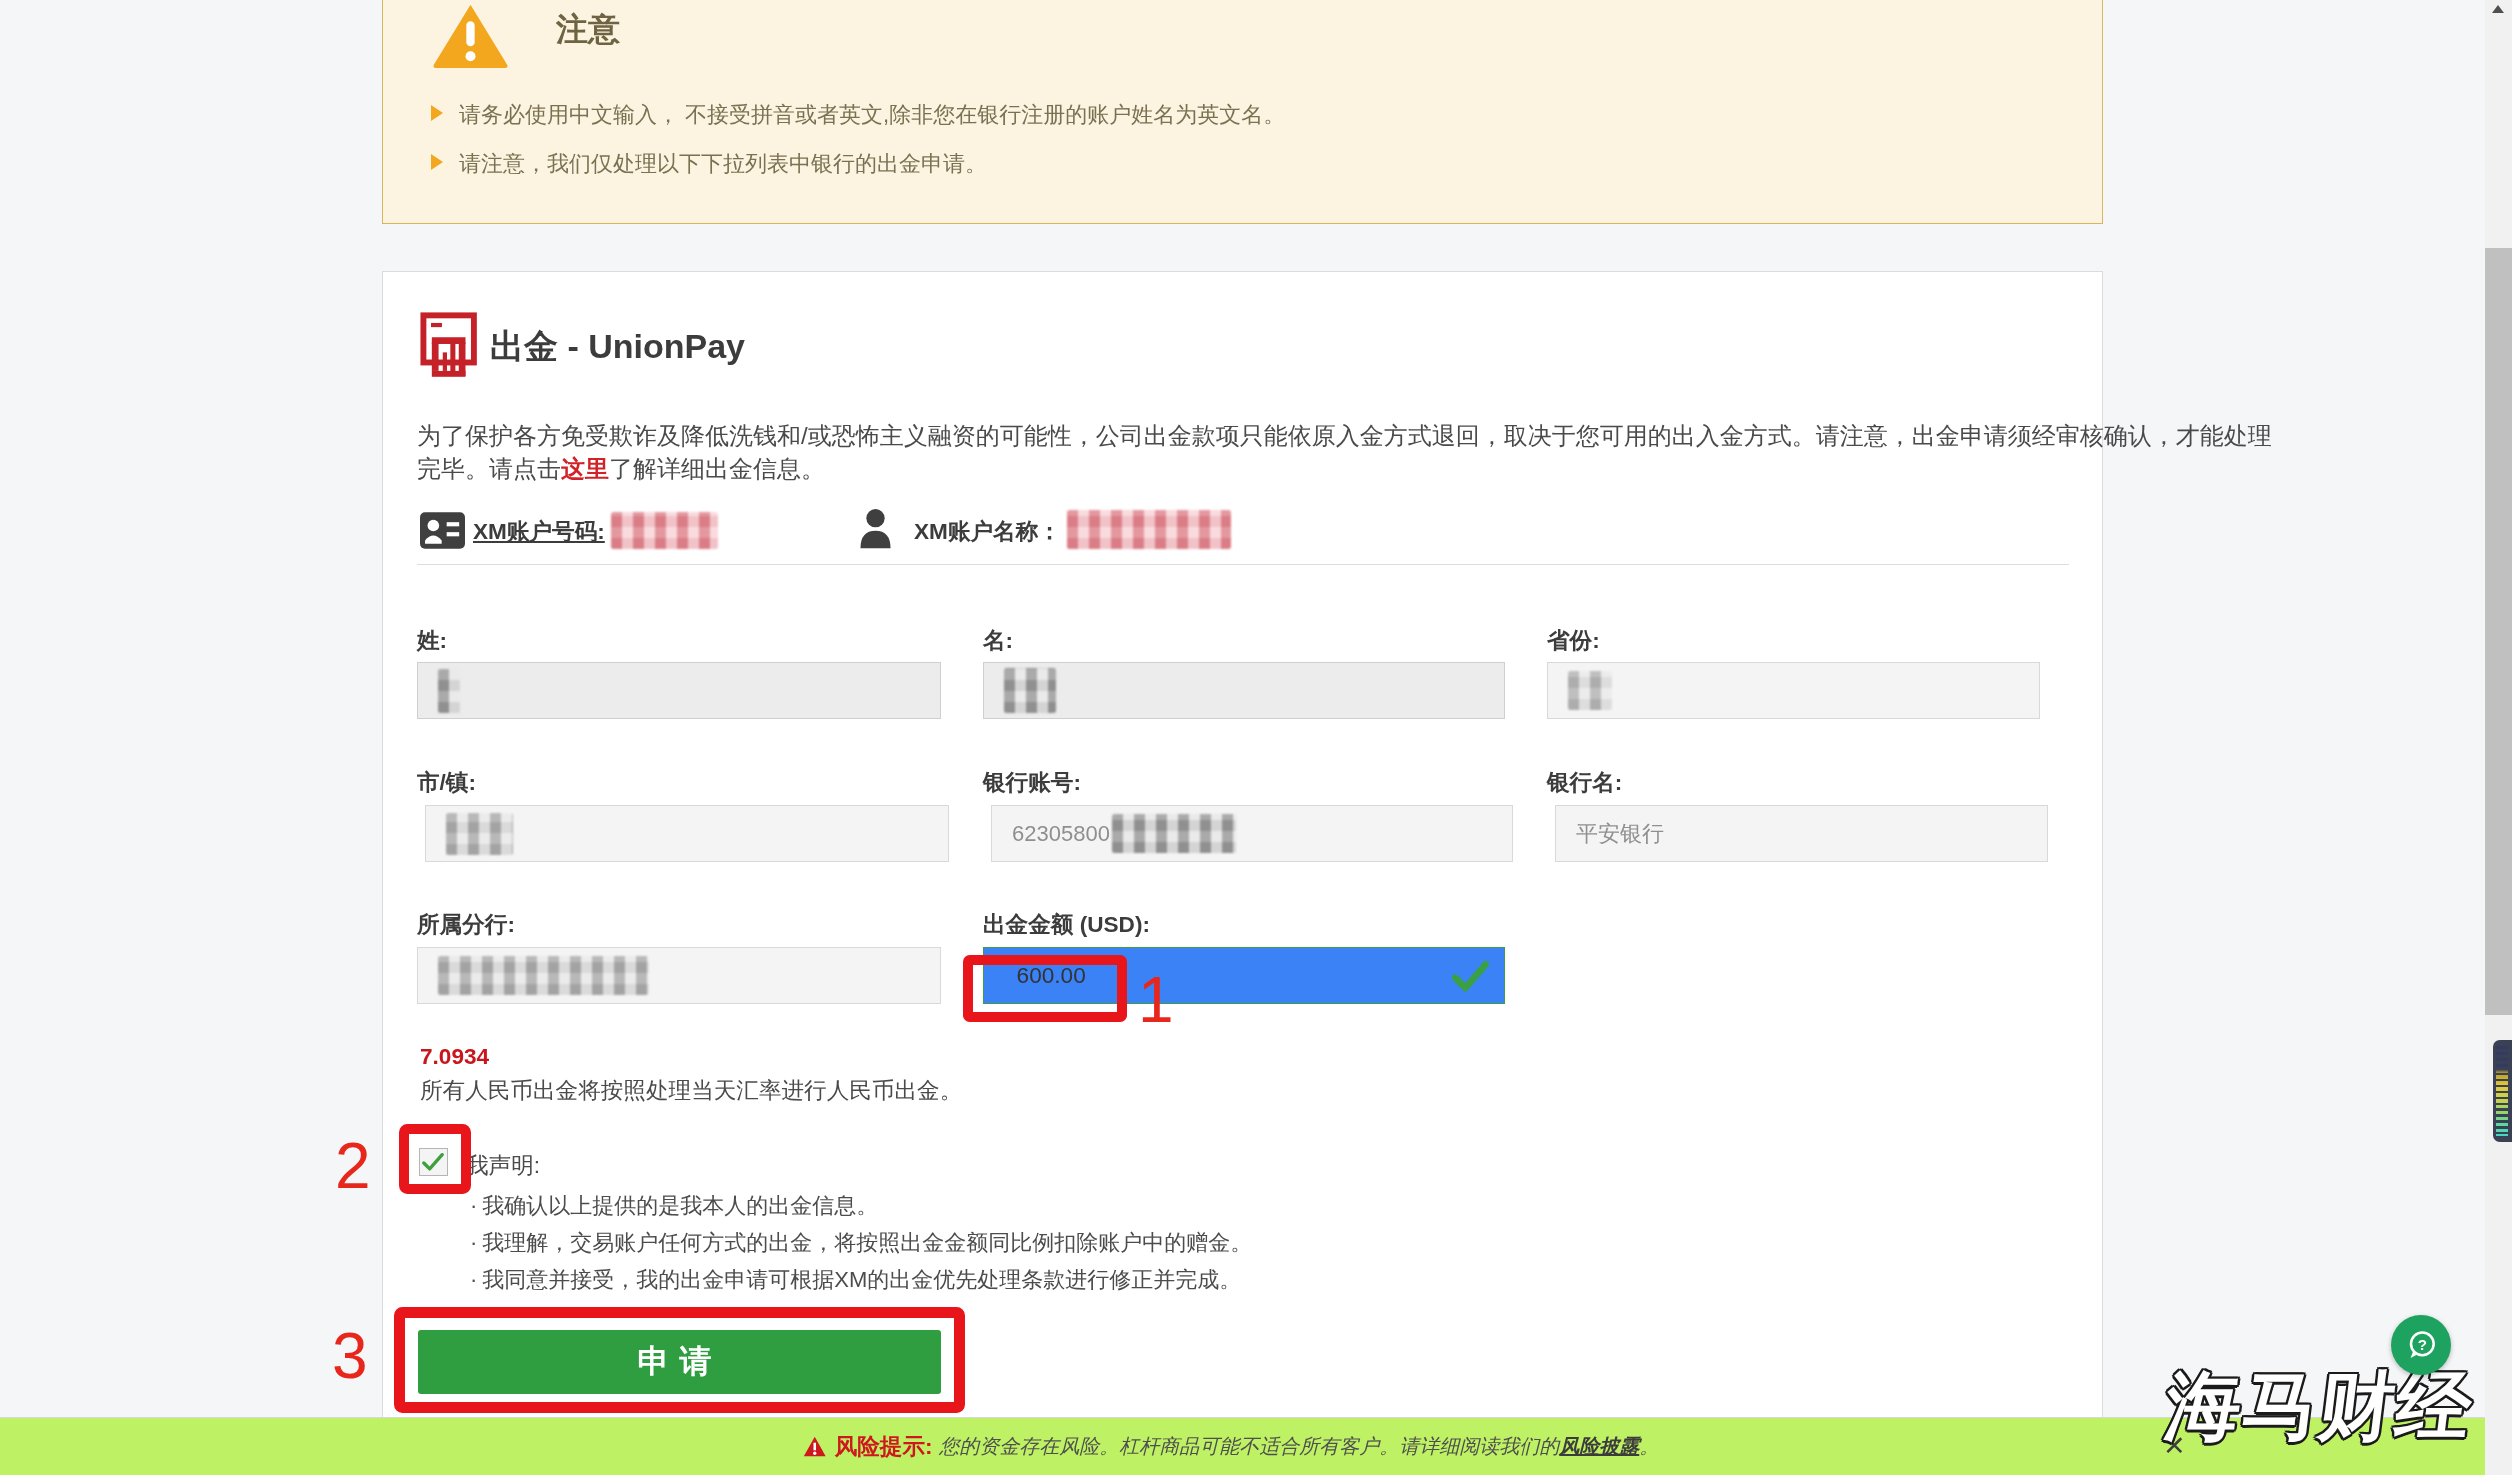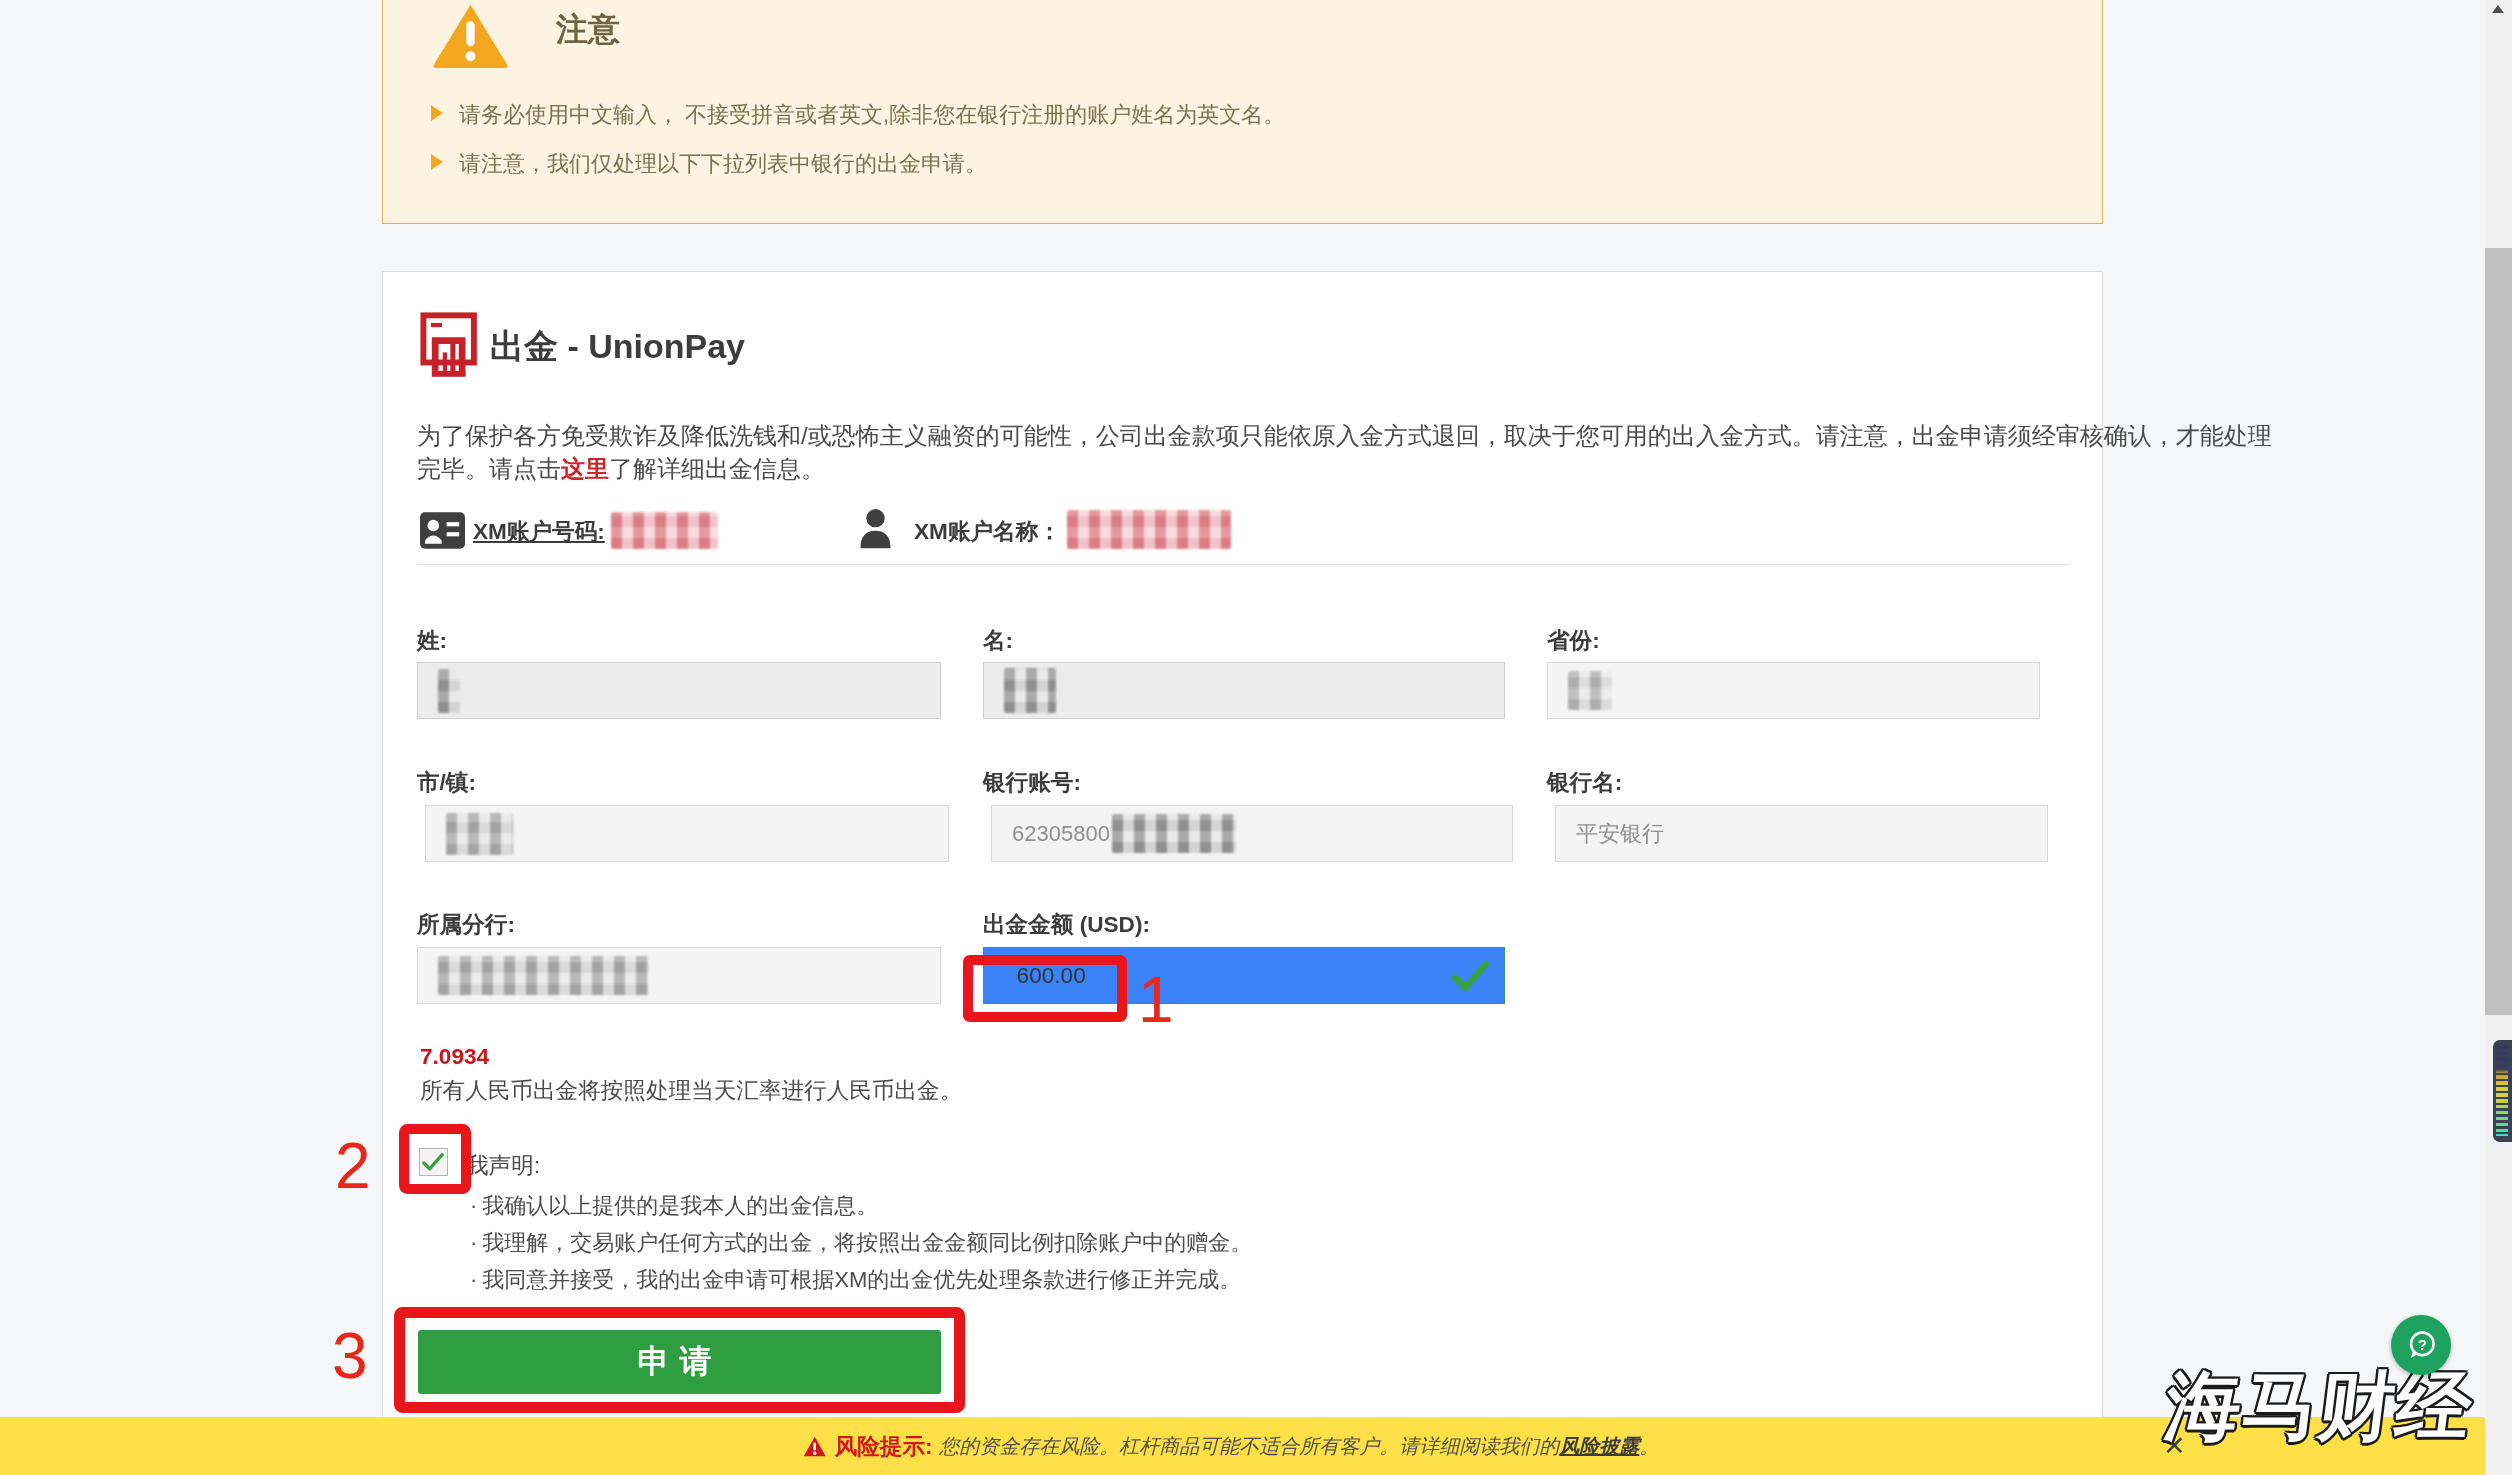--- a/index.html
+++ b/index.html
@@ -72,21 +72,21 @@
   .ann-box { border-style:solid; border-color:#e8151b; background:transparent; }
   .ann-box1 { left:963px; top:955px; width:164px; height:67px; border-width:10px; border-radius:6.7px; }
   .ann-box2 { left:399px; top:1124px; width:72px; height:70px; border-width:10px; border-radius:8.4px; }
   .ann-box3 { left:394px; top:1307px; width:571px; height:106px; border-width:11px; border-radius:8.4px; }
   .ann-num { color:#e8271c; font-size:64px; line-height:64px; font-weight:normal; }
   .ann-n1 { left:1138px; top:968px; }
   .ann-n2 { left:335px; top:1134px; }
   .ann-n3 { left:332px; top:1324px; }
 
   
-  .risk-bar { left:0; top:1417px; width:2512px; height:58px; background:#fde047; border-top:0.8px solid #d8d8d8;
+  .risk-bar { left:0; top:1417px; width:2512px; height:58px; background:#bef264; border-top:0.8px solid #d8d8d8;
     display:flex; align-items:center; justify-content:center; }
   .risk-inner { display:flex; align-items:center; transform:translateX(-25px); }
   .risk-tri { margin-right:8.4px; }
   .risk-label { color:#ce181e; font-weight:bold; font-size:22.6px; margin-right:6.7px; }
   .risk-text { color:#4f4f4f; font-size:20px;font-style:italic; }
   .risk-link { color:#3c3c3c; font-weight:bold; text-decoration:underline; cursor:pointer; }
   .risk-close { left:2163px; top:1429px; font-size:27px; color:#3f3f3f; cursor:pointer; line-height:34px; }
 
   
   .wm1 { left:2166px; top:1357px; font-size:75px; font-weight:bold; color:#ffffff; transform:skewX(-7deg); letter-spacing:1.7px; white-space:nowrap;

